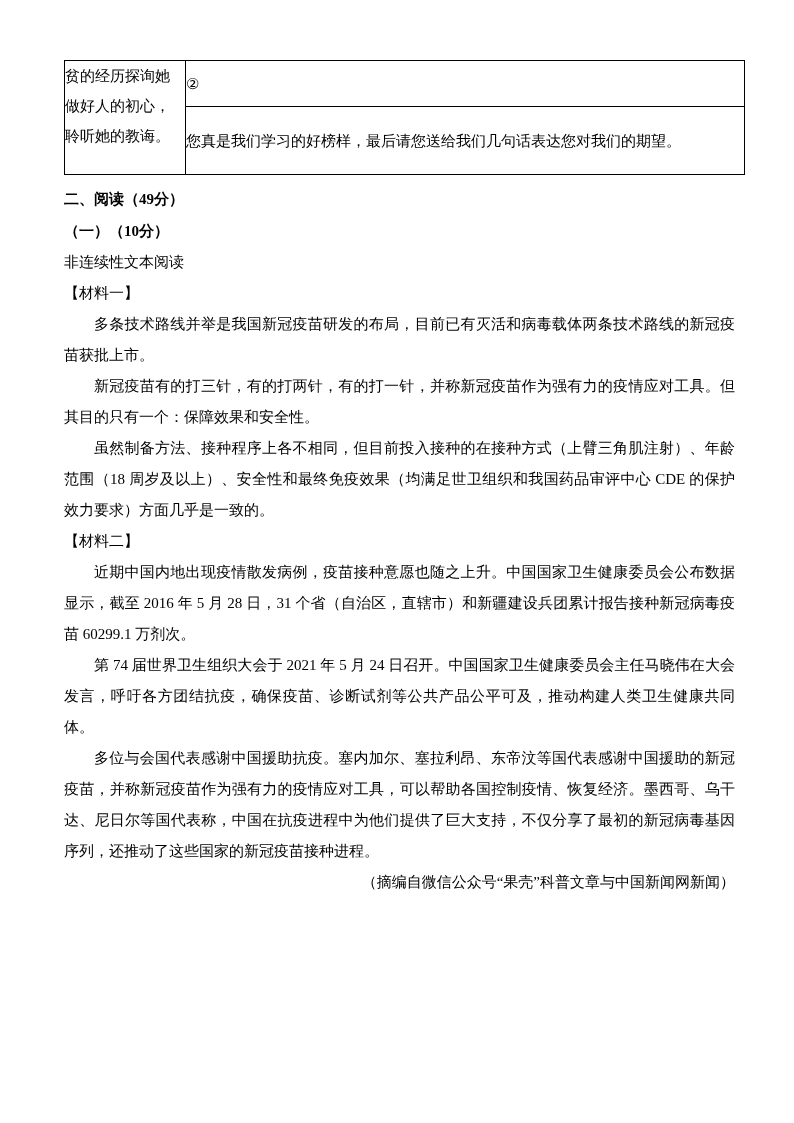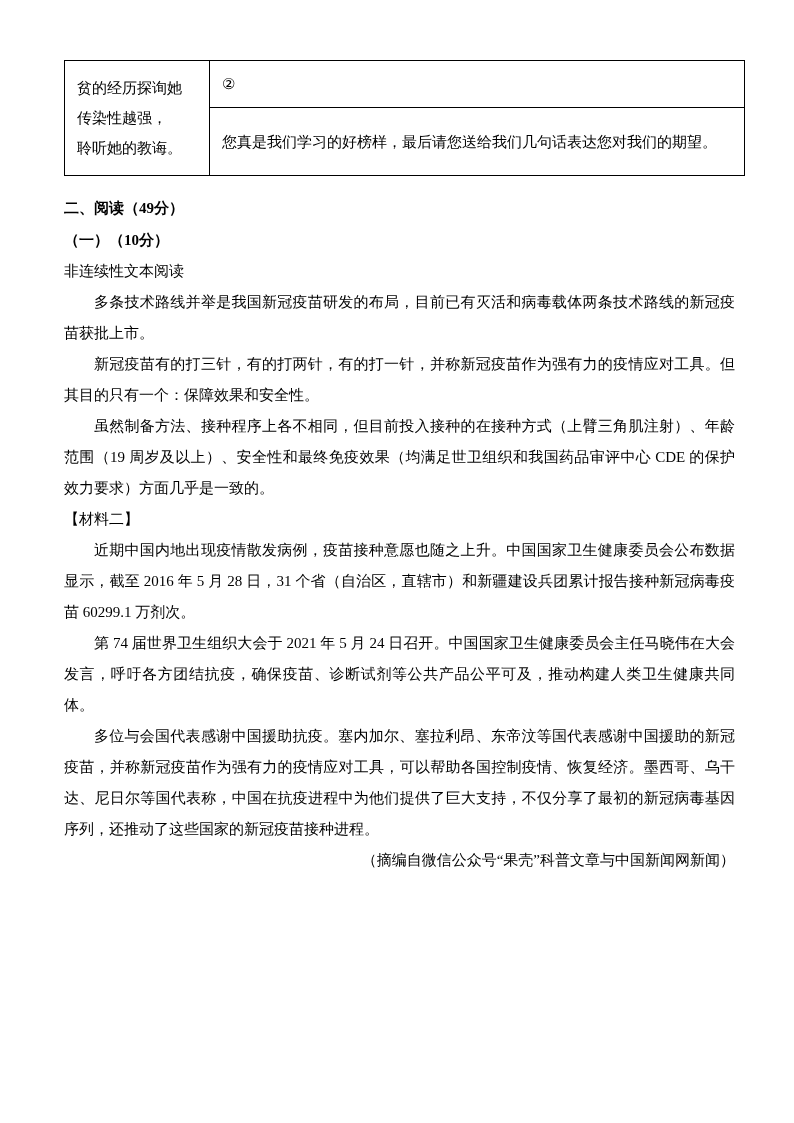--- a/index.html
+++ b/index.html
@@ -24,21 +24,21 @@
   }
   
   table.cont-table {
     border-collapse: collapse;
     width: 681px;
     table-layout: fixed;
   }
   table.cont-table td {
     border: 1px solid #000000;
     font-size: 15px;
-    padding: 12px;
+    padding: 0;
   }
   td.cell-left {
     width: 120px;
     vertical-align: top;
     padding: 10px 6px 0 11px;
   }
   td.cell-left .tline {
     display: block;
     line-height: 30px;
     white-space: nowrap;
@@ -47,21 +47,21 @@
   tr.row-bottom { height: 68px; }
   td.cell-right {
     vertical-align: middle;
     padding-left: 12px;
     padding-right: 8px;
     line-height: 22px;
   }
   
   .textbody {
     width: 671px;
-    margin-top: 16px;
+    margin-top: 8px;
     font-size: 15px;
   }
   .h-bold {
     font-size: 15px;
     font-weight: bold;
     line-height: 32px;
     margin: 0;
   }
   .bline {
     margin: 0;
@@ -79,39 +79,40 @@
 <body>
 
 <div class="page">
   <div class="content">
 
     <table class="cont-table">
       <tbody>
           <tr class="row-top">
         <td class="cell-left" rowspan="2">
           <span class="tline">贫的经历探询她</span>
-          <span class="tline">传染性越强，</span>
+          <span class="tline">做好人的初心，</span>
           <span class="tline">聆听她的教诲。</span>
         </td>
         <td class="cell-right">②</td>
       </tr>
       <tr class="row-bottom">
         <td class="cell-right">您真是我们学习的好榜样，最后请您送给我们几句话表达您对我们的期望。</td>
       </tr>
     </tbody>
       </table>
 
     <div class="textbody">
       <p class="h-bold">二、阅读（49分）</p>
       <p class="h-bold">（一）（10分）</p>
       <p class="bline">非连续性文本阅读</p>
 
+      <p class="bline">【材料一】</p>
       <p class="bline indent2">多条技术路线并举是我国新冠疫苗研发的布局，目前已有灭活和病毒载体两条技术路线的新冠疫苗获批上市。</p>
       <p class="bline indent2">新冠疫苗有的打三针，有的打两针，有的打一针，并称新冠疫苗作为强有力的疫情应对工具。但其目的只有一个：保障效果和安全性。</p>
-      <p class="bline indent2">虽然制备方法、接种程序上各不相同，但目前投入接种的在接种方式（上臂三角肌注射）、年龄范围（19 周岁及以上）、安全性和最终免疫效果（均满足世卫组织和我国药品审评中心 CDE 的保护效力要求）方面几乎是一致的。</p>
+      <p class="bline indent2">虽然制备方法、接种程序上各不相同，但目前投入接种的在接种方式（上臂三角肌注射）、年龄范围（18 周岁及以上）、安全性和最终免疫效果（均满足世卫组织和我国药品审评中心 CDE 的保护效力要求）方面几乎是一致的。</p>
 
       <p class="bline">【材料二】</p>
       <p class="bline indent2">近期中国内地出现疫情散发病例，疫苗接种意愿也随之上升。中国国家卫生健康委员会公布数据显示，截至 2016 年 5 月 28 日，31 个省（自治区，直辖市）和新疆建设兵团累计报告接种新冠病毒疫苗 60299.1 万剂次。</p>
 
       <p class="bline indent2">第 74 届世界卫生组织大会于 2021 年 5 月 24 日召开。中国国家卫生健康委员会主任马晓伟在大会发言，呼吁各方团结抗疫，确保疫苗、诊断试剂等公共产品公平可及，推动构建人类卫生健康共同体。</p>
       <p class="bline indent2">多位与会国代表感谢中国援助抗疫。塞内加尔、塞拉利昂、东帝汶等国代表感谢中国援助的新冠疫苗，并称新冠疫苗作为强有力的疫情应对工具，可以帮助各国控制疫情、恢复经济。墨西哥、乌干达、尼日尔等国代表称，中国在抗疫进程中为他们提供了巨大支持，不仅分享了最初的新冠病毒基因序列，还推动了这些国家的新冠疫苗接种进程。</p>
 
       <p class="citation">（摘编自微信公众号“果壳”科普文章与中国新闻网新闻）</p>
     </div>
 

